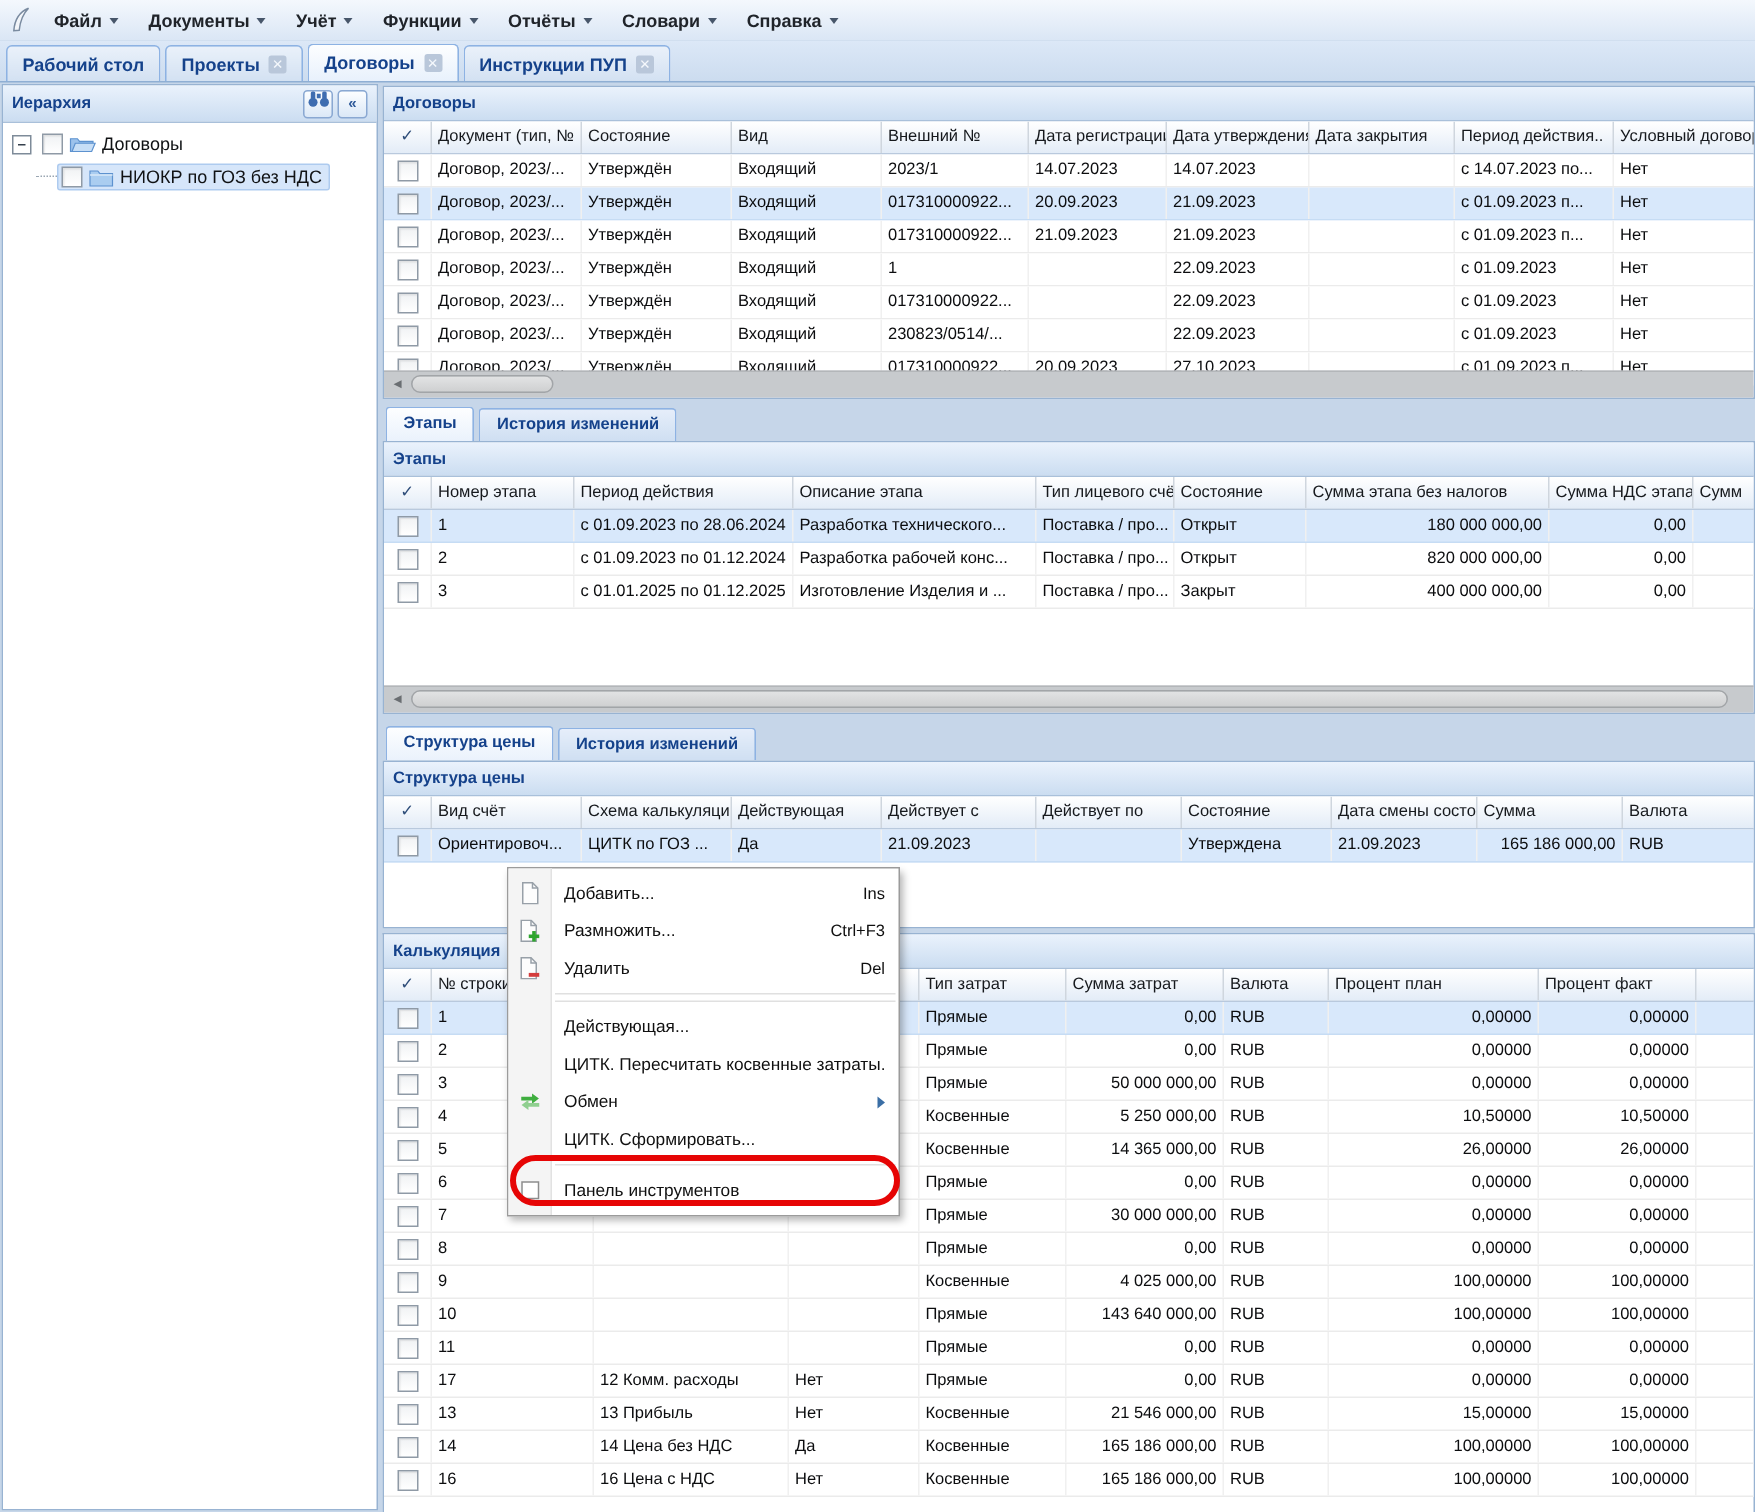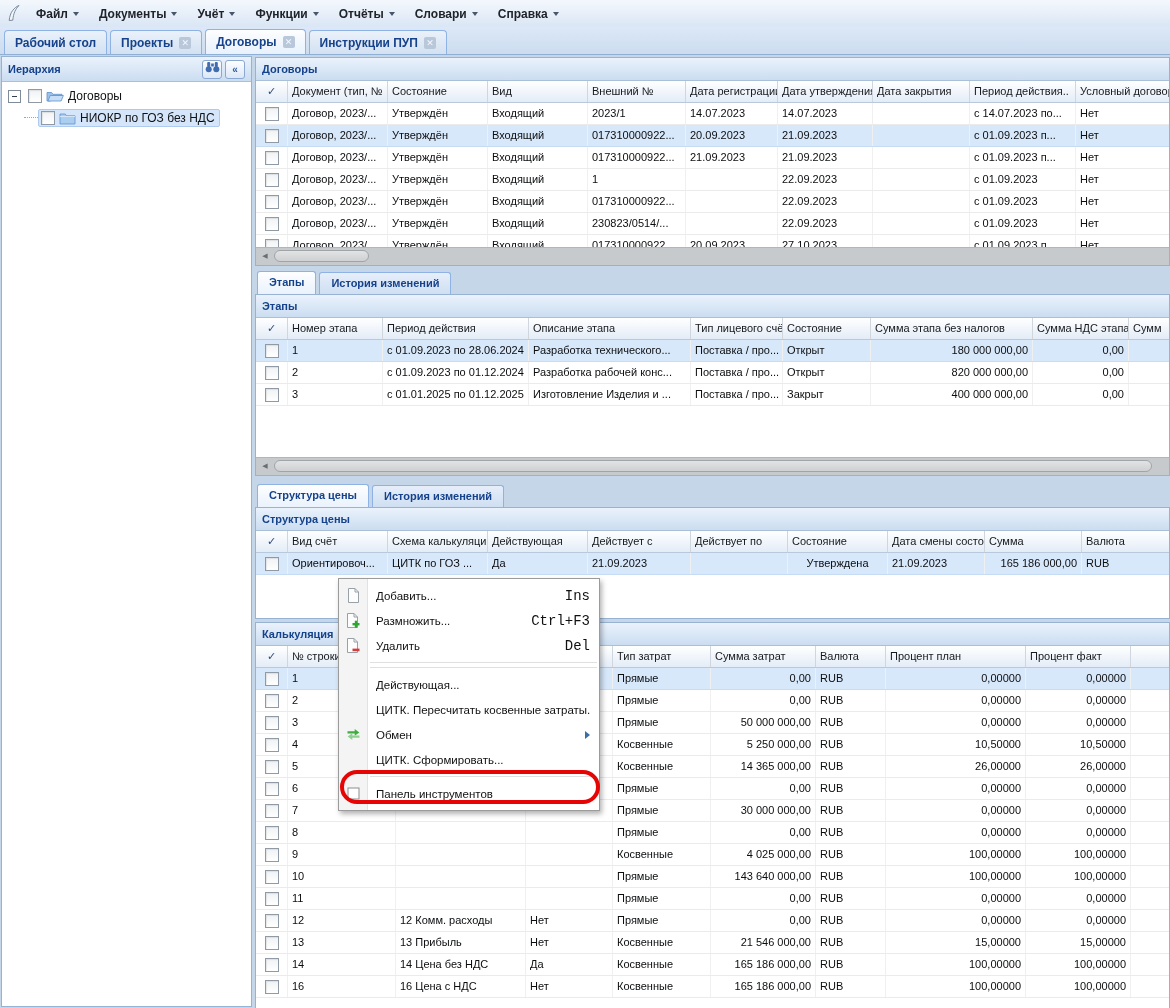--- a/index.html
+++ b/index.html
@@ -79,21 +79,21 @@
                 padding:4px 0;box-sizing:border-box;z-index:50;}
   .cm-gutter{position:absolute;left:0;top:0;bottom:0;width:28px;background:#f4f4f4;
              border-right:1px solid #e2e2e2;}
   .cm-item{position:relative;height:25px;display:flex;align-items:center;
            padding-left:37px;padding-right:9px;font-size:11.5px;color:#101010;}
   .cm-item.bold .cm-label{font-weight:bold;}
   .cm-item.bold .cm-shortcut{font-weight:bold;}
   .cm-icon{position:absolute;left:6px;top:50%;transform:translateY(-50%);width:17px;height:16px;
            display:flex;align-items:center;justify-content:center;}
   .cm-label{flex:1;white-space:nowrap;overflow:hidden;}
-  .cm-shortcut{font-size:14px;color:#101010;margin-left:10px;white-space:nowrap;font-family:Liberation Mono, monospace;}
+  .cm-shortcut{font-size:11px;color:#101010;margin-left:10px;white-space:nowrap;}
   .cm-sub-arrow{width:0;height:0;border-top:4px solid transparent;border-bottom:4px solid transparent;
                 border-left:5px solid #3a6ea5;margin-left:8px;}
   .cm-sep{height:1px;background:#e0e0e0;margin:4px 2px 4px 31px;}
   
   .red-annotation{position:absolute;left:340px;top:770px;width:260px;height:34px;
                   border:4px solid #e60505;border-radius:17px;box-sizing:border-box;z-index:60;}
 </style>
 </head>
 <body>
 
@@ -415,21 +415,21 @@
         <div>
           <div class="grid-row selected">
             <div class="gr-cell center" style="width: 32px;">
               <span class="cb"></span>
             </div>
             <div class="gr-cell" style="width: 100px;">Ориентировоч...</div>
             <div class="gr-cell" style="width: 100px;">ЦИТК по ГОЗ ...</div>
             <div class="gr-cell" style="width: 100px;">Да</div>
             <div class="gr-cell" style="width: 103px;">21.09.2023</div>
             <div class="gr-cell" style="width: 97px;"></div>
-            <div class="gr-cell" style="width: 100px; text-align: center;">Утверждена</div>
+            <div class="gr-cell" style="width: 100px;">Утверждена</div>
             <div class="gr-cell" style="width: 97px;">21.09.2023</div>
             <div class="gr-cell right" style="width: 97px;">165 186 000,00</div>
             <div class="gr-cell" style="width: 89px;">RUB</div>
           </div>
         </div>
       </div>
   </div>
 
   <div class="panel" style="left:255px;top:622px;width:915px;height:386px;border-bottom:none;">
     <div class="panel-header">
@@ -600,21 +600,21 @@
             <div class="gr-cell right" style="width: 105px;">0,00</div>
             <div class="gr-cell" style="width: 70px;">RUB</div>
             <div class="gr-cell right" style="width: 140px;">0,00000</div>
             <div class="gr-cell right" style="width: 105px;">0,00000</div>
             <div class="gr-cell" style="width: 40px;"></div>
           </div>
           <div class="grid-row">
             <div class="gr-cell center" style="width: 32px;">
               <span class="cb"></span>
             </div>
-            <div class="gr-cell" style="width: 108px;">12</div>
+            <div class="gr-cell" style="width: 108px;">17</div>
             <div class="gr-cell" style="width: 130px;">12 Комм. расходы</div>
             <div class="gr-cell" style="width: 87px;">Нет</div>
             <div class="gr-cell" style="width: 98px;">Прямые</div>
             <div class="gr-cell right" style="width: 105px;">0,00</div>
             <div class="gr-cell" style="width: 70px;">RUB</div>
             <div class="gr-cell right" style="width: 140px;">0,00000</div>
             <div class="gr-cell right" style="width: 105px;">0,00000</div>
             <div class="gr-cell" style="width: 40px;"></div>
           </div>
           <div class="grid-row">

